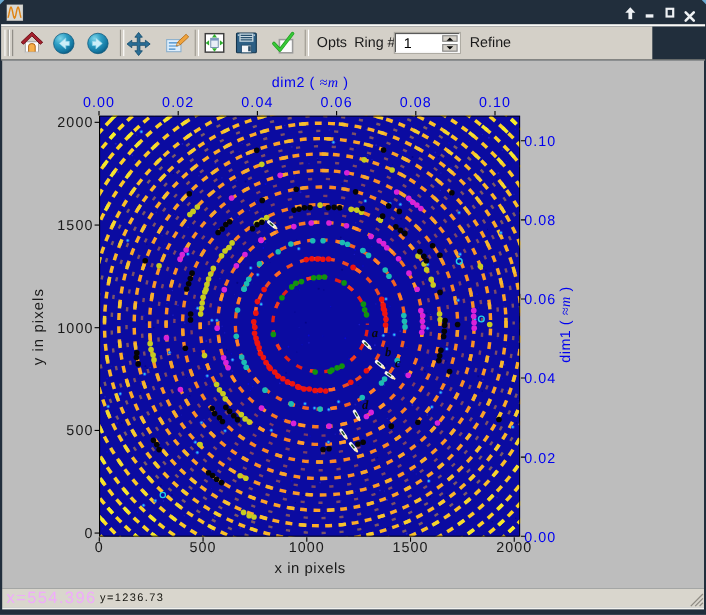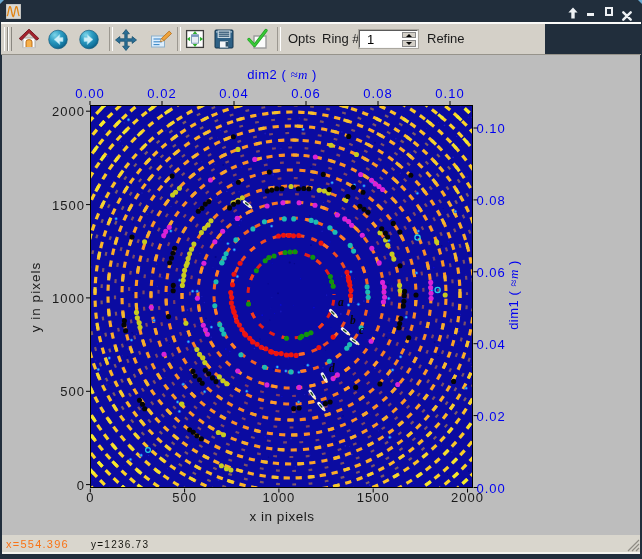--- a/index.html
+++ b/index.html
@@ -1,19 +1,19 @@
 <!DOCTYPE html>
 <html><head><meta charset="utf-8"><style>
 html,body{margin:0;padding:0;}
 body{font-family:"Liberation Sans",sans-serif;}
 #win{position:relative;width:642px;height:559px;background:#212e3c;overflow:hidden;}
 #titlebar{position:absolute;left:0;top:0;width:642px;height:22px;background:#212e3c;}
 #title{position:absolute;left:21px;top:0;width:542px;text-align:center;font-size:13.5px;font-weight:bold;color:#f4f5f6;line-height:22px;letter-spacing:0.4px;}
 #tbhl{position:absolute;left:1px;top:22px;width:640px;height:2px;background:#fafaf8;}
-#toolbar{position:absolute;left:1px;top:24px;width:544px;height:30px;background:#d4d0c8;}
+#toolbar{position:absolute;left:1px;top:24px;width:592px;height:30px;background:#d4d0c8;}
 #toolbar .sep{position:absolute;top:3px;height:24px;width:2px;border-left:1px solid #9c9890;border-right:1px solid #ffffff;}
 .ticon{position:absolute;top:3px;}
 .ttext{position:absolute;font-size:13px;color:#1a1a1a;top:7px;}
 #tbline{position:absolute;left:1px;top:54px;width:640px;height:1px;background:#96938b;}
 #canvas{position:absolute;left:2px;top:55px;width:638px;height:480px;background:#bdbdbd;}
 #statusbar{position:absolute;left:2px;top:535px;width:638px;height:17px;background:#d9d6cd;}
 #sbhl{position:absolute;left:2px;top:552px;width:638px;height:2px;background:#f4f3ee;}
 </style></head><body>
 <div id="win">
     <div id="titlebar"></div>
@@ -1053,17 +1053,17 @@
           <rect x="3" y="-1.0" width="3.6" height="2" rx="1" fill="#ffe9a8"></rect>
         </g>
         <text x="248" y="201" font-family="Liberation Serif, serif" font-style="italic" font-size="11.5" font-weight="bold" fill="#08080c">a</text>
         <text x="260" y="219" font-family="Liberation Serif, serif" font-style="italic" font-size="11.5" font-weight="bold" fill="#08080c">b</text>
         <text x="269" y="229" font-family="Liberation Serif, serif" font-style="italic" font-size="11.5" font-weight="bold" fill="#08080c">c</text>
         <text x="239" y="267" font-family="Liberation Serif, serif" font-style="italic" font-size="11.5" font-weight="bold" fill="#08080c">d</text>
         <rect x="0.5" y="0.5" width="382" height="382" fill="none" stroke="#000000" stroke-width="1"></rect>
       </svg></div>
     <div id="statusbar"></div>
     <div id="sbhl"></div>
-    <div style="position:absolute;left:6px;top:543.5px;transform:translate(0,-50%);font-size:11px;letter-spacing:1.25px;color:#f97316;">x=554.396</div>
+    <div style="position:absolute;left:6px;top:543.5px;transform:translate(0,-50%);font-size:15px;letter-spacing:1.25px;color:#f0abfc;">x=554.396</div>
     <div style="position:absolute;left:91px;top:543.5px;transform:translate(0,-50%);font-size:10px;letter-spacing:1.25px;color:#15150f;">y=1236.73</div>
     <svg width="14" height="14" viewBox="0 0 14 14" style="position:absolute;left:626px;top:538px;">
       <path d="M13 2 L2 13 M13 6 L6 13 M13 10 L10 13" stroke="#8f8c84" stroke-width="1.2"></path>
     </svg>
   </div>
 </body></html>

